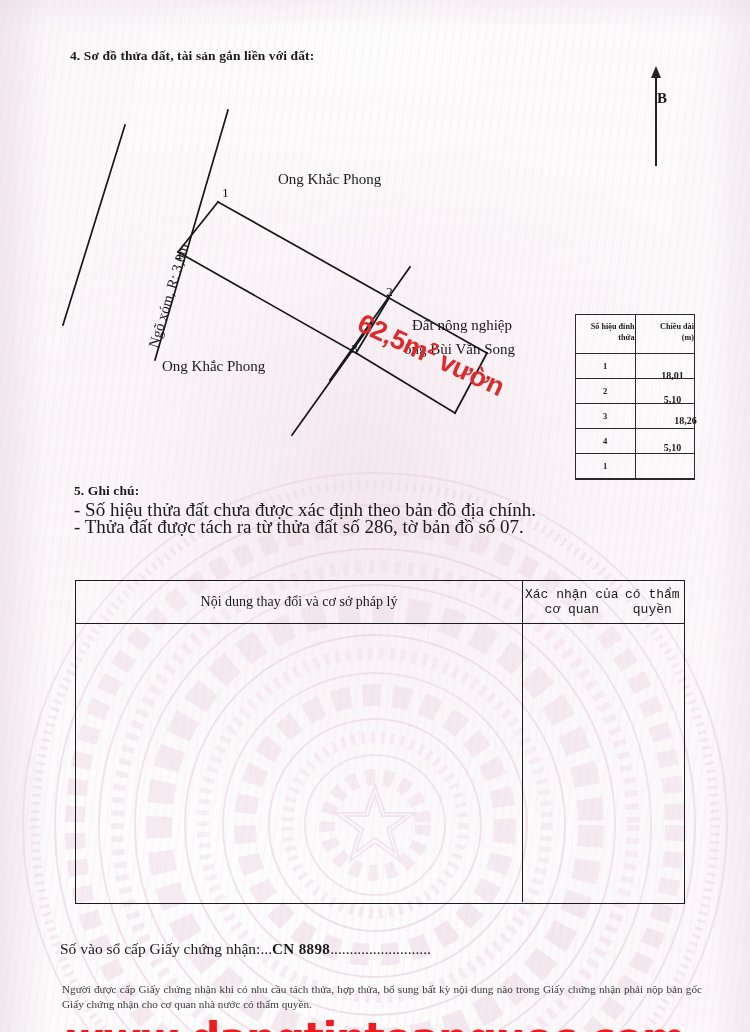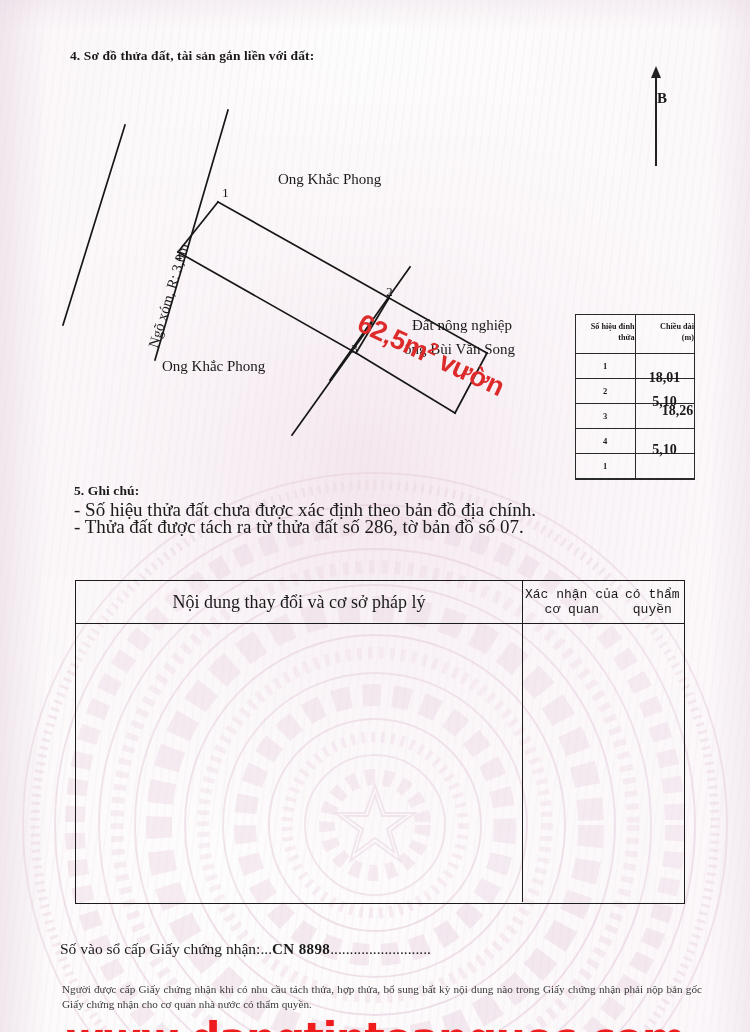--- a/index.html
+++ b/index.html
@@ -172,22 +172,23 @@
     font-weight: bold;
     line-height: 24px;
   }
   #vtable .vrow .c-len { flex: 1; }
   
   #vtable .lenlayer { position: absolute; left: 50%; top: 0; width: 50%; height: 100%; }
   #vtable .lenlayer span {
     position: absolute;
     width: 100%;
     text-align: center;
-    font-size: 14px;
-    font-weight: bold;
+    font-size: 10px;
+    font-weight: bold;
+    margin-left: 8px;
   }
 
   
   #changes-table {
     position: absolute;
     left: 75px;
     top: 580px;
     width: 608px;
     height: 322px;
     border: 1.7px solid #1c1c1c;
@@ -195,21 +196,21 @@
   }
   #changes-table .th-row {
     display: flex;
     height: 42px;
     border-bottom: 1.7px solid #1c1c1c;
   }
   #changes-table .th-a {
     width: 446px;
     border-right: 1.7px solid #1c1c1c;
     display: flex; align-items: center; justify-content: center;
-    font-size: 18px;
+    font-size: 14px;
     text-align: center;
   }
   #changes-table .th-b {
     flex: 1;
     display: flex; align-items: center; justify-content: center;
     font-size: 13px;
     text-align: center;
     line-height: 15px;
     font-family: Liberation Mono, monospace;
   }
@@ -373,21 +374,21 @@
         <div class="c-len"></div>
       </div>
       <div class="vrow">
         <div class="c-id">1</div>
         <div class="c-len"></div>
       </div>
 
       <div class="lenlayer">
         <span style="top:16px;">18,01</span>
         <span style="top:40px;">5,10</span>
-        <span style="top:49px;padding-left:13px;">18,26</span>
+        <span style="top:61px;padding-left:13px;">18,26</span>
         <span style="top:88px;">5,10</span>
       </div>
     </div>
   </div>
 
   <div class="sec-title" style="left:74px; top:483px;">5. Ghi chú:</div>
   <div style="position:absolute; left:74px; top:501px;">
     <div class="note-line">- Số hiệu thửa đất chưa được xác định theo bản đồ địa chính.</div>
     <div class="note-line">- Thửa đất được tách ra từ thửa đất số 286, tờ bản đồ số 07.</div>
   </div>

